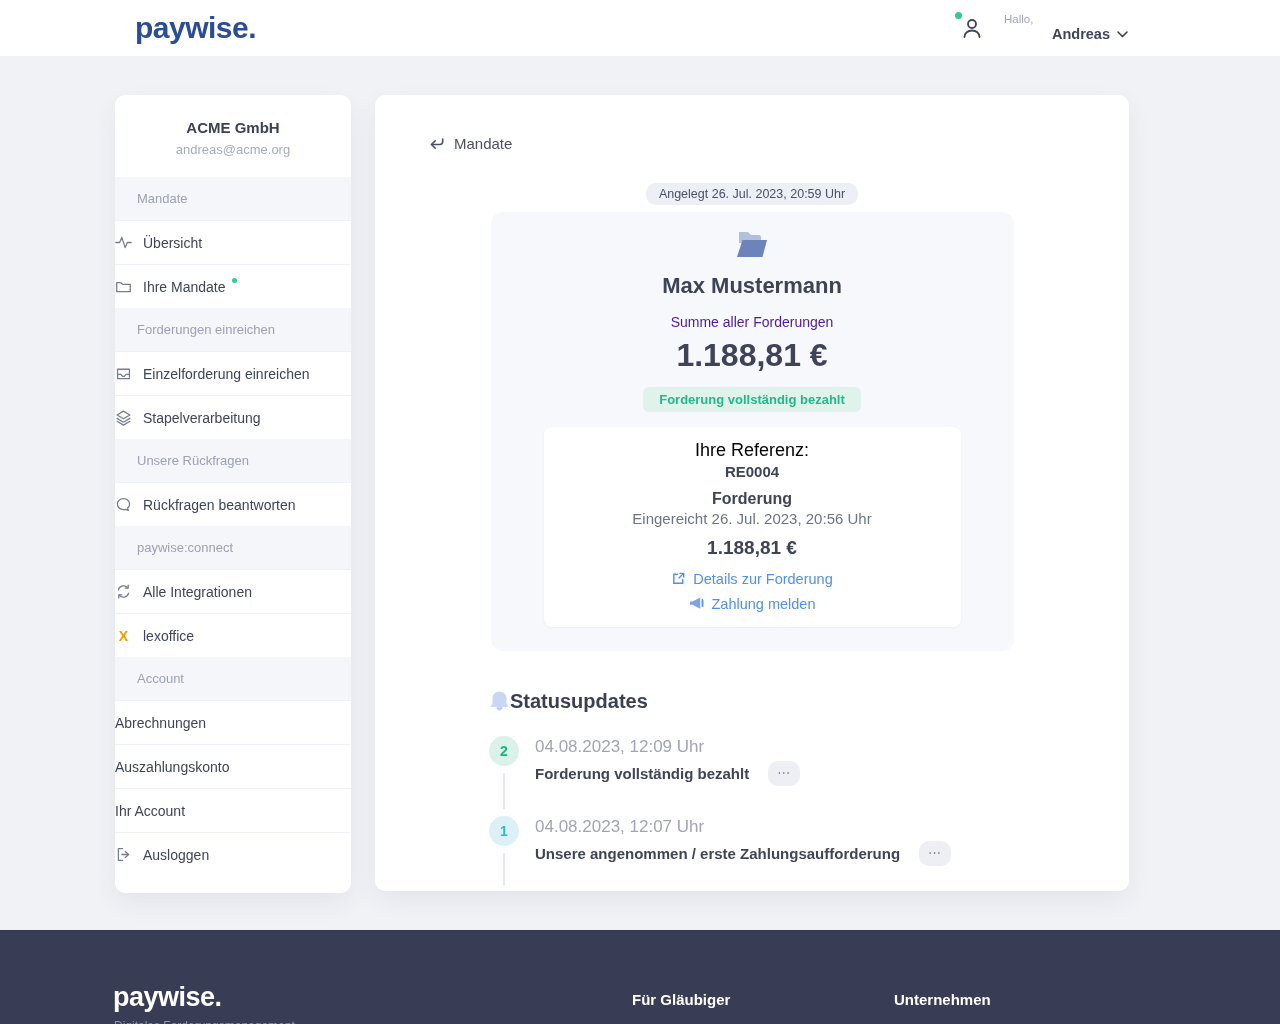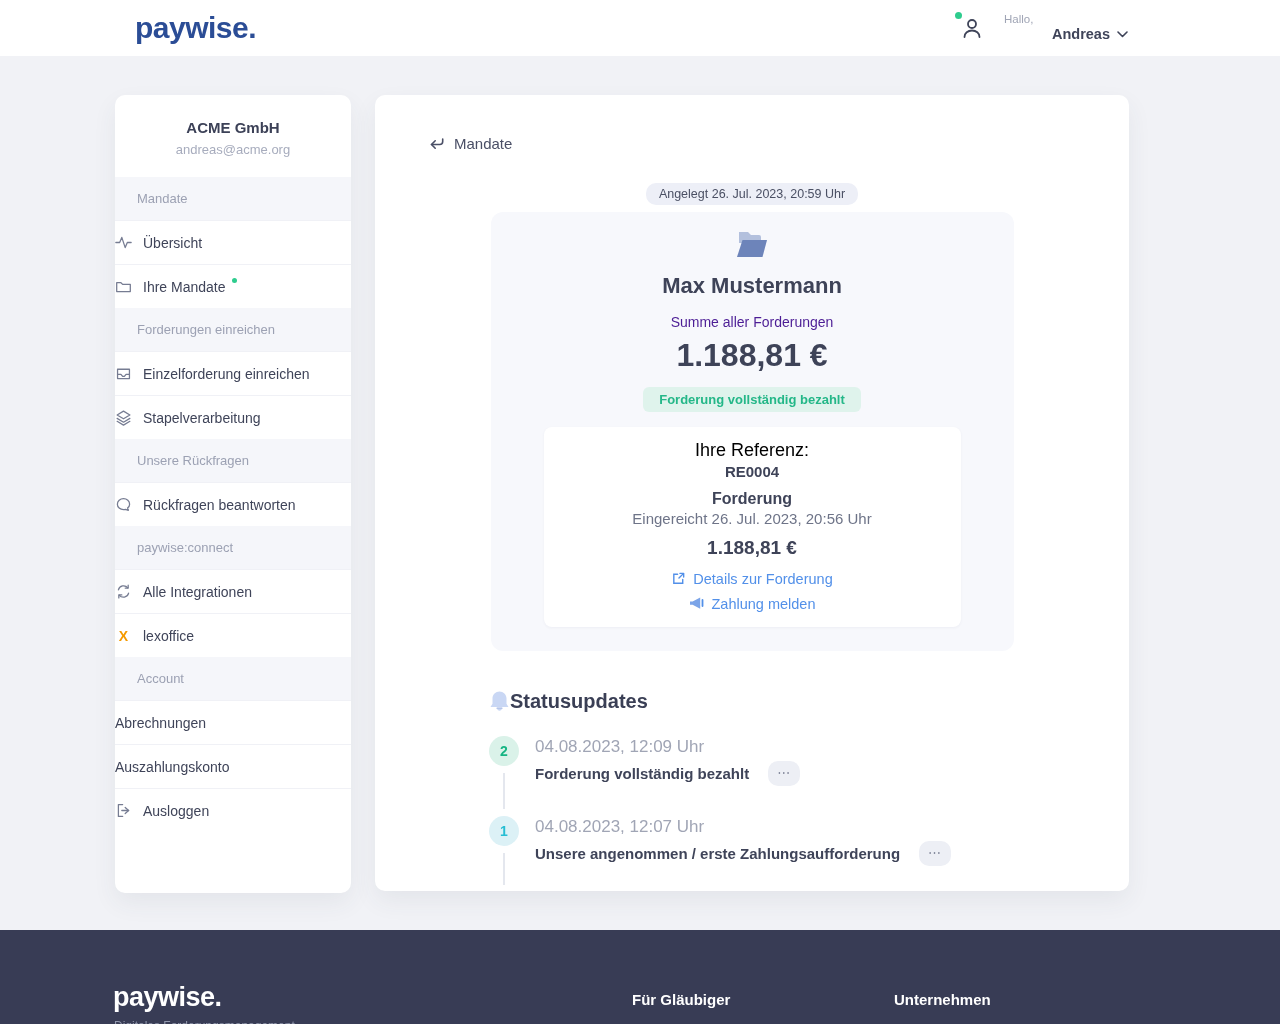--- a/index.html
+++ b/index.html
@@ -181,20 +181,23 @@
         </span>
         <span>lexoffice</span>
       </a>
 
       <div class="nav-sec">Account</div>
       <a class="nav-item">
         <span>Abrechnungen</span>
       </a>
       <a class="nav-item">
         <span>Auszahlungskonto</span>
+      </a>
+      <a class="nav-item">
+        <span>Ihr Account</span>
       </a>
       <a class="nav-item">
         <span class="nav-ic">
           <svg width="17" height="17" viewBox="0 0 20 20" fill="none" stroke-width="1.5" stroke-linecap="round" stroke-linejoin="round">
               <path d="M9 3H4v14h5"></path>
               <polyline points="12,6.5 16,10 12,13.5"></polyline>
               <line x1="8" y1="10" x2="16" y2="10"></line>
             </svg>
         </span>
         <span>Ausloggen</span>

